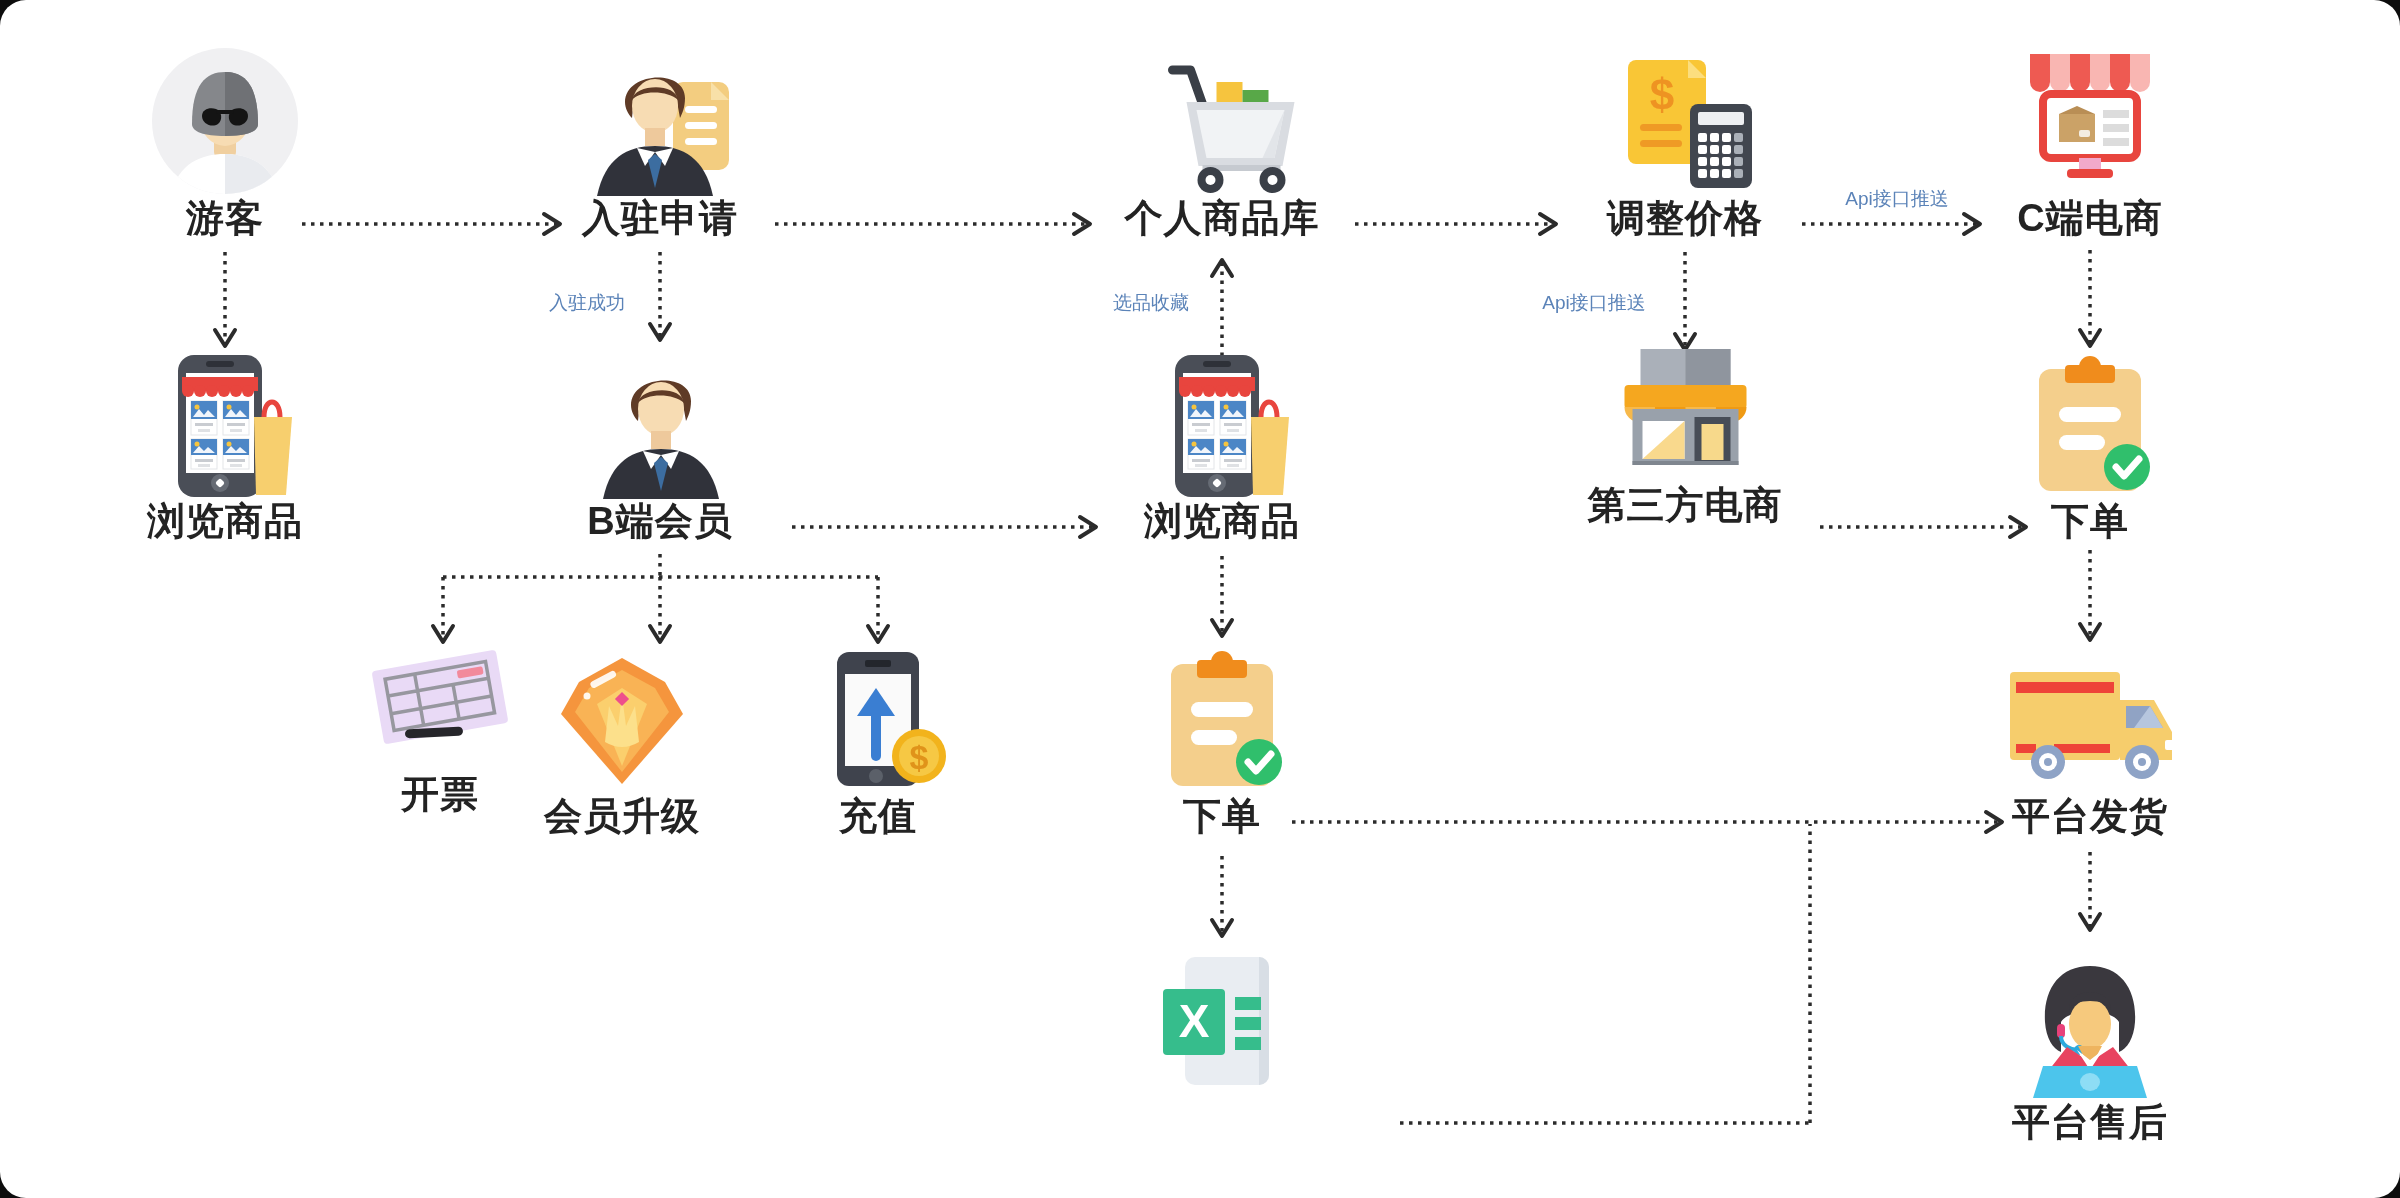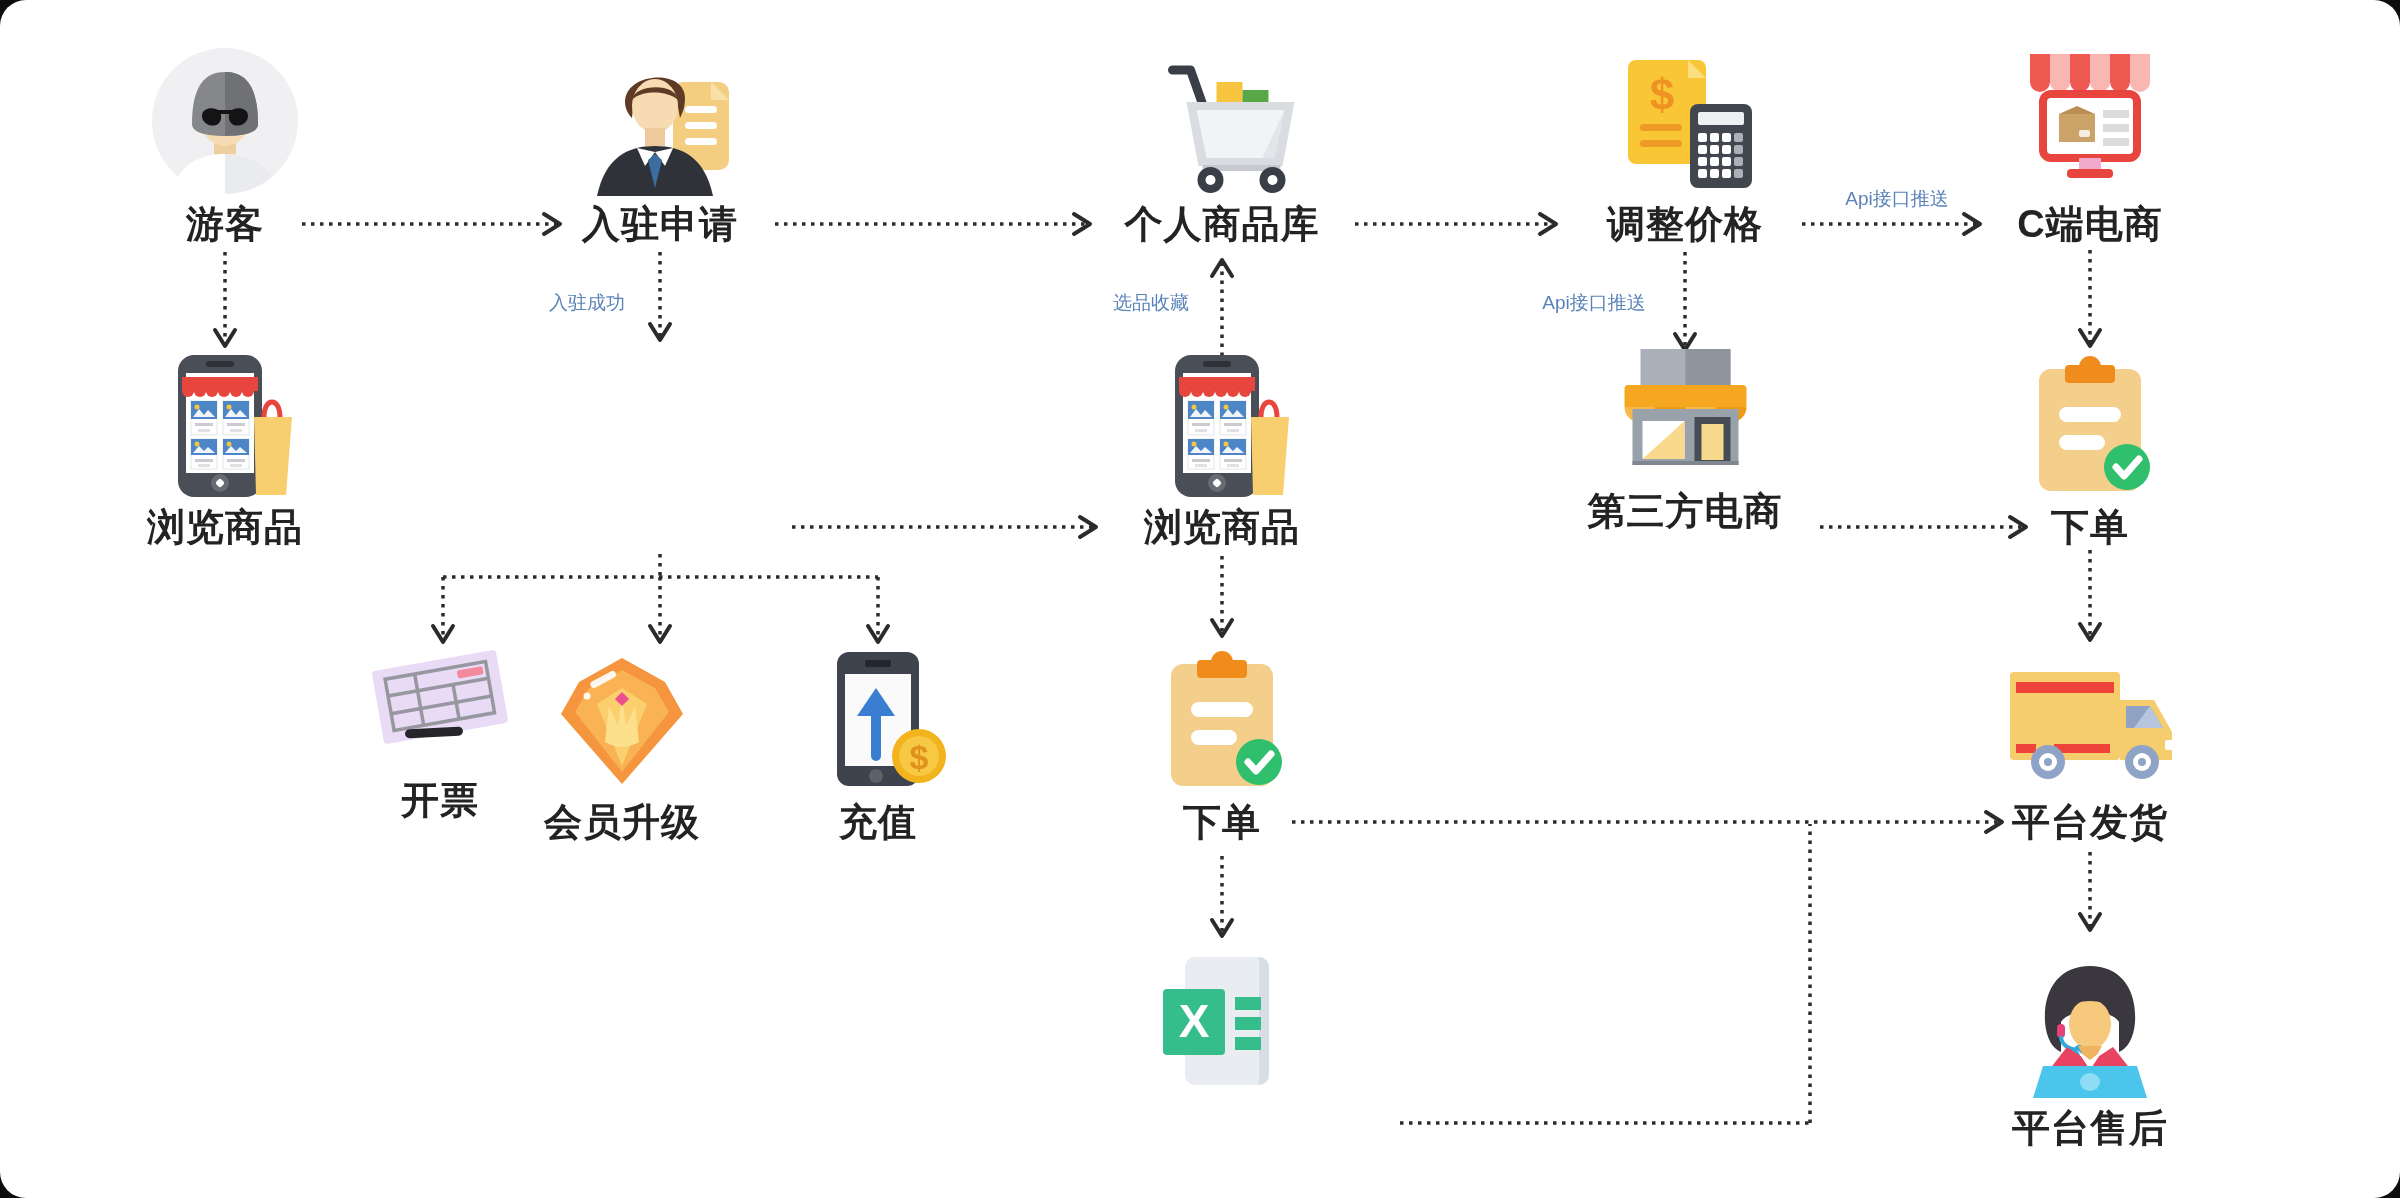--- a/index.html
+++ b/index.html
@@ -1,21 +1,21 @@
 <!DOCTYPE html>
 <html><head>
 <meta charset="utf-8">
 <style>
   html,body{margin:0;padding:0;background:#0d0d0d;font-family:"Liberation Sans","DejaVu Sans",sans-serif;}
   .stage{position:relative;width:2400px;height:1198px;background:#ffffff;border-radius:26px;overflow:hidden;}
   .edges{position:absolute;left:0;top:0;width:2400px;height:1198px;}
   .edge{fill:none;stroke:#2b2b2b;stroke-width:3.5;stroke-dasharray:3.5 5.5;}
   .node{position:absolute;transform:translateX(-50%);display:flex;flex-direction:column;align-items:center;}
   .icon{height:150px;display:flex;align-items:flex-end;justify-content:center;}
-  .label{margin-top:6px;font-size:38px;font-weight:600;color:#232323;line-height:44px;white-space:nowrap;letter-spacing:1px;}
+  .label{font-size:38px;font-weight:600;color:#232323;line-height:44px;white-space:nowrap;letter-spacing:1px;}
   .elabel{position:absolute;transform:translate(-50%,-50%);font-size:19px;font-weight:500;color:#5b83b8;white-space:nowrap;}
   svg text{font-family:"Liberation Sans","DejaVu Sans",sans-serif;}
 </style>
 </head>
 <body>
 
 <div class="stage">
 
   <svg class="edges" viewBox="0 0 2400 1198">
     <defs>
@@ -232,20 +232,35 @@
         </g>
         <circle cx="70" cy="134" r="9" fill="#666b74"></circle>
         <rect x="66.5" y="130.5" width="7" height="7" rx="2" fill="#fff" transform="rotate(45 70 134)"></rect>
         <path d="M104 68 L142 68 L136 146 L106 146 Z" fill="#f7cf6e"></path>
         <path d="M114 68 C114 48 130 48 130 68" stroke="#e8453e" stroke-width="5" fill="none"></path>
       </svg>
     </div>
     <div class="label">浏览商品</div>
   </div>
 
+  <div class="node" style="left:660px;top:349px">
+    <div class="icon">
+      <svg width="150" height="150" viewBox="0 0 150 150">
+        <path d="M46 56 C46 26 106 22 106 52 C106 62 103 68 101 72 L97 50 C85 40 63 42 55 52 L53 72 C49 68 46 62 46 56 Z" fill="#5f3b26"></path>
+        <ellipse cx="76" cy="60" rx="23" ry="27" fill="#f7dcb3"></ellipse>
+        <path d="M53 54 C55 38 97 36 99 54 C89 44 61 44 53 54 Z" fill="#5f3b26"></path>
+        <rect x="66" y="82" width="20" height="18" fill="#eec99c"></rect>
+        <path d="M18 150 C26 112 48 100 76 100 C104 100 126 112 134 150 Z" fill="#30323a"></path>
+        <path d="M58 102 L76 106 L66 120 Z" fill="#fff"></path>
+        <path d="M94 102 L76 106 L86 120 Z" fill="#fff"></path>
+        <path d="M76 108 L69 114 L76 142 L83 114 Z" fill="#3c6da0"></path>
+      </svg>
+    </div>
+    <div class="label">B端会员</div>
+  </div>
 
   <div class="node" style="left:1222px;top:349px">
     <div class="icon">
       <svg width="150" height="150" viewBox="0 0 150 150">
         <rect x="28" y="6" width="84" height="142" rx="16" fill="#4a4e57"></rect>
         <rect x="56" y="12" width="28" height="6" rx="3" fill="#2e3138"></rect>
         <rect x="36" y="24" width="68" height="100" fill="#ffffff"></rect>
         <rect x="32" y="28" width="76" height="14" fill="#e8453e"></rect>
         <g fill="#e8453e">
           <circle cx="38" cy="42" r="6"></circle>

